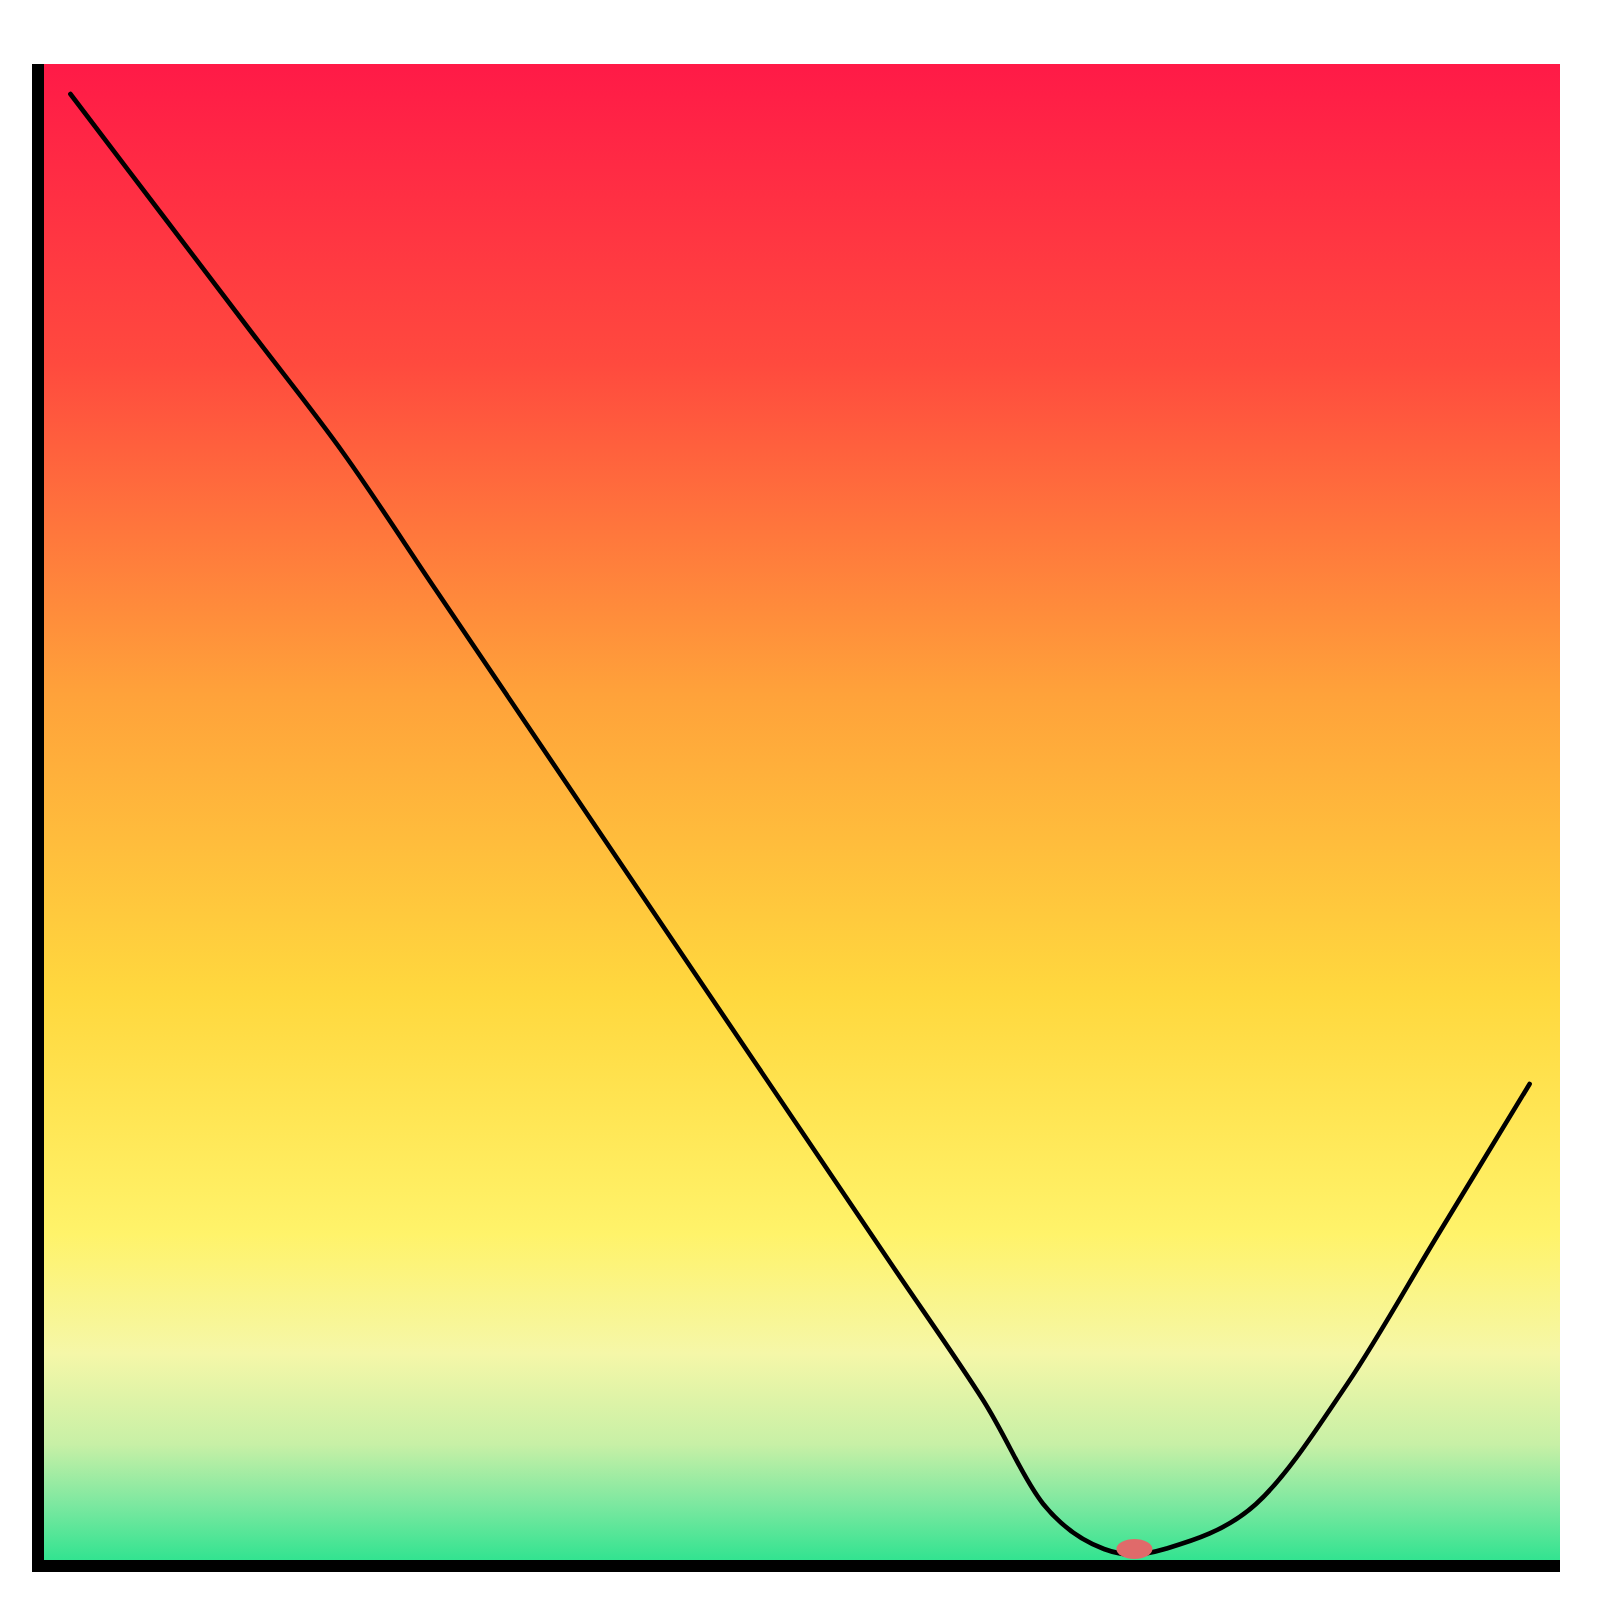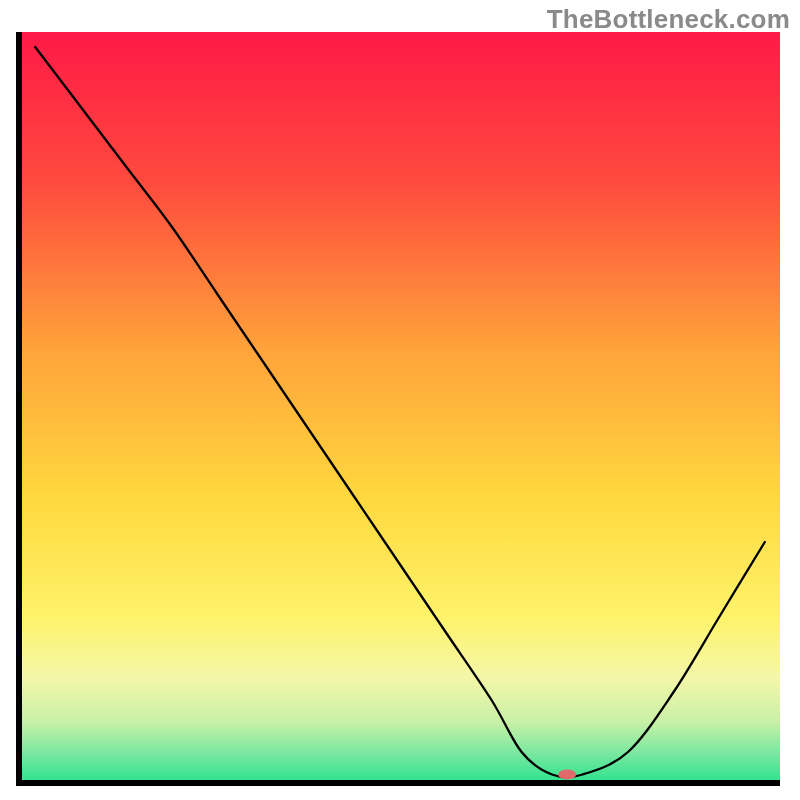--- a/index.html
+++ b/index.html
@@ -23,21 +23,20 @@
     font-weight: 600;
     color: #8a8a8a;
     letter-spacing: 0.2px;
   }
   svg { display: block; }
 </style>
 </head>
 <body>
 
 <div class="wrap">
-  <div class="watermark">TheBottleneck.com</div>
   <svg id="chart-svg" width="800" height="800">
       <defs>
         <linearGradient id="bg-grad" x1="0" y1="0" x2="0" y2="1">
           <stop offset="0%" stop-color="#ff1a47"></stop>
           <stop offset="20%" stop-color="#ff4a3e"></stop>
           <stop offset="42%" stop-color="#ffa23a"></stop>
           <stop offset="62%" stop-color="#ffd83e"></stop>
           <stop offset="78%" stop-color="#fff36a"></stop>
           <stop offset="86%" stop-color="#f5f7a8"></stop>
           <stop offset="92%" stop-color="#c8f0a6"></stop>

